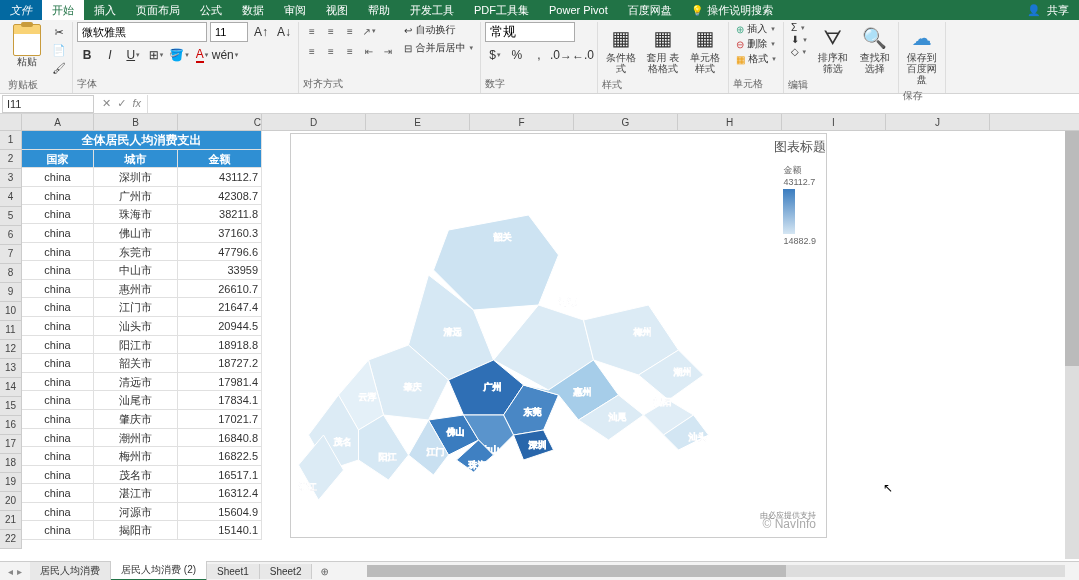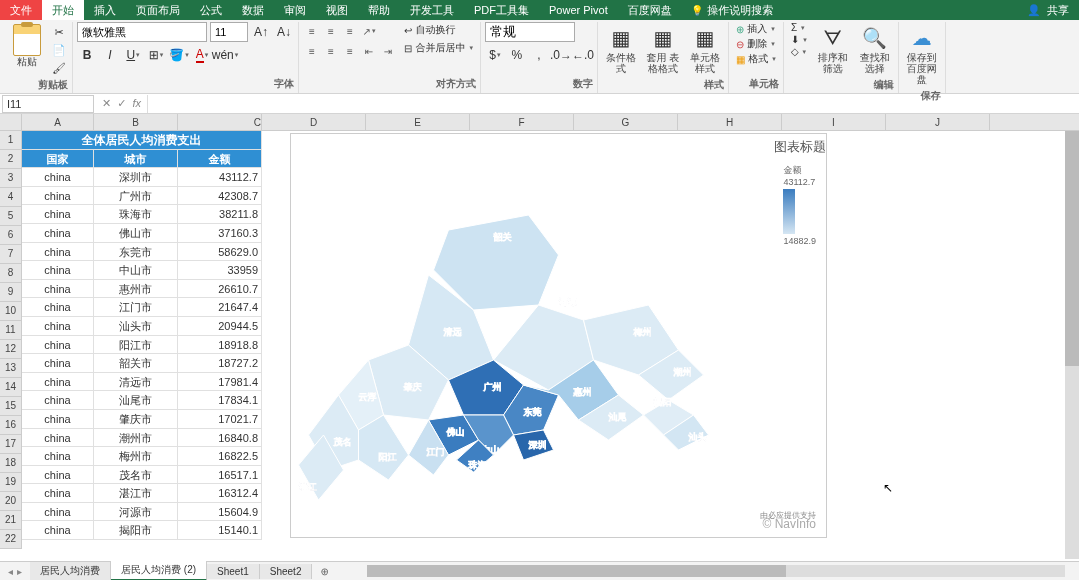--- a/index.html
+++ b/index.html
@@ -1,29 +1,29 @@
 <!DOCTYPE html>
 <html><head>
 <meta charset="utf-8">
 <style>
 * { box-sizing: border-box; margin: 0; padding: 0; font-family: "Microsoft YaHei", sans-serif; }
 body { background: #fff; font-size: 11px; color: #333; overflow: hidden; width: 1079px; height: 580px; position: relative; }
 
 .titlebar { height: 20px; background: #217346; display: flex; align-items: center; }
 .menu-tabs { display: flex; height: 20px; }
 .menu-tab { padding: 0 10px; line-height: 20px; color: #fff; font-size: 11px; cursor: pointer; }
-.menu-tab.file { background: #ef4444; }
+.menu-tab.file { background: #0369a1; font-style: italic; }
 .menu-tab.active { background: #fff; color: #217346; }
 .menu-right { margin-left: auto; display: flex; align-items: center; color: #fff; padding-right: 10px; gap: 6px; }
 .lightbulb { font-size: 10px; }
 
 .ribbon { height: 74px; background: #f3f3f3; border-bottom: 1px solid #d4d4d4; display: flex; padding: 2px 4px 0; }
 .ribbon-group { display: flex; flex-direction: column; border-right: 1px solid #ddd; padding: 0 4px; }
 .ribbon-group-body { flex: 1; display: flex; align-items: flex-start; gap: 4px; }
-.ribbon-group-label { font-size: 10px; color: #666; text-align: right; padding: 2px 0; font-weight: bold; }
+.ribbon-group-label { font-size: 10px; color: #666; text-align: left; padding: 2px 0; }
 
 .big-btn { display: flex; flex-direction: column; align-items: center; justify-content: center; width: 38px; padding: 2px; cursor: pointer; }
 .big-btn .ico { width: 28px; height: 28px; display: flex; align-items: center; justify-content: center; font-size: 20px; }
 .big-btn .lbl { font-size: 10px; color: #444; text-align: center; line-height: 1.1; }
 
 .paste-ico { width: 28px; height: 32px; background: linear-gradient(to bottom, #f9d376 0%, #f9d376 30%, #fff 30%, #fff 100%); border: 1px solid #c89b3c; border-radius: 2px; position: relative; }
 .paste-ico::before { content: ''; position: absolute; top: -3px; left: 7px; width: 12px; height: 5px; background: #c89b3c; border-radius: 2px; }
 
 .small-btns { display: flex; flex-direction: column; gap: 2px; padding-top: 2px; }
 .small-btn { width: 18px; height: 16px; font-size: 11px; display: flex; align-items: center; justify-content: center; cursor: pointer; }
@@ -366,21 +366,21 @@
           <div class="cell cC">38211.8</div>
         </div>
         <div class="row">
           <div class="cell cA">china</div>
           <div class="cell cB">佛山市</div>
           <div class="cell cC">37160.3</div>
         </div>
         <div class="row">
           <div class="cell cA">china</div>
           <div class="cell cB">东莞市</div>
-          <div class="cell cC">58629.0</div>
+          <div class="cell cC">47796.6</div>
         </div>
         <div class="row">
           <div class="cell cA">china</div>
           <div class="cell cB">中山市</div>
           <div class="cell cC">33959</div>
         </div>
         <div class="row">
           <div class="cell cA">china</div>
           <div class="cell cB">惠州市</div>
           <div class="cell cC">26610.7</div>

